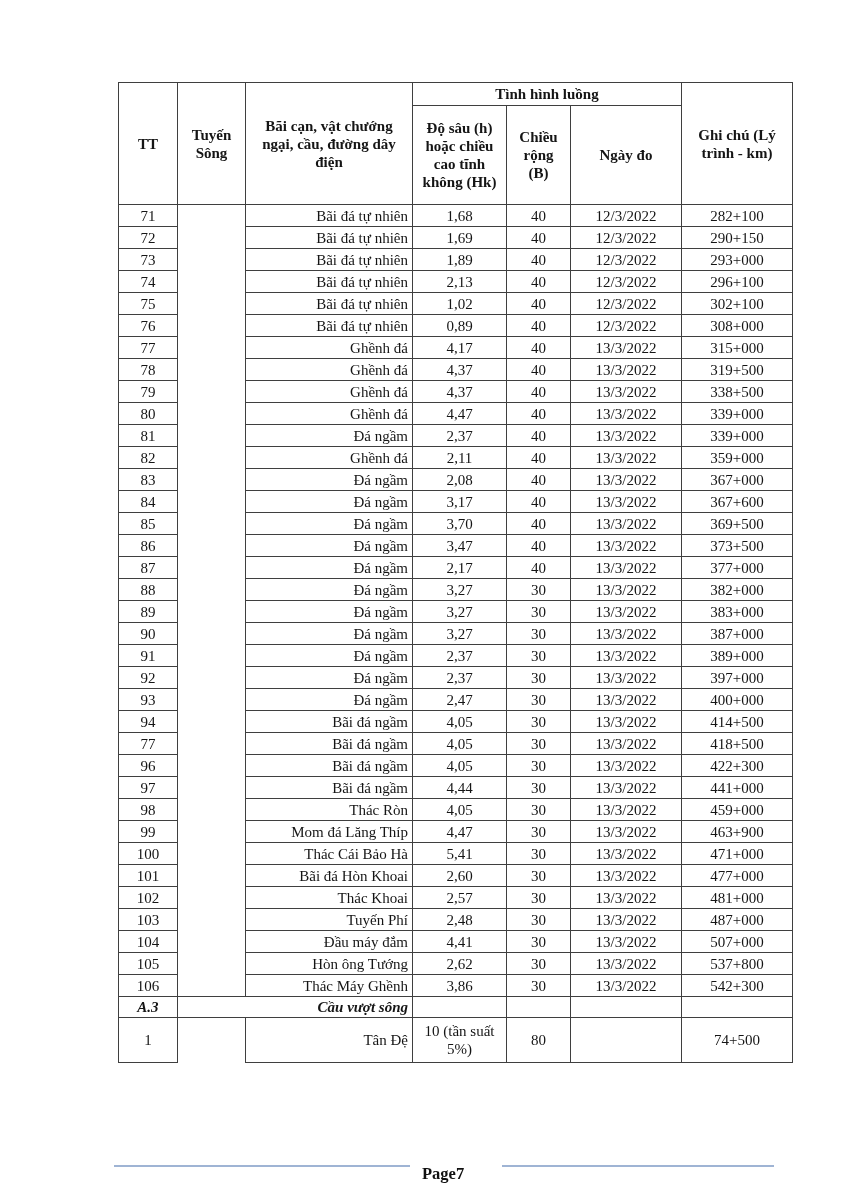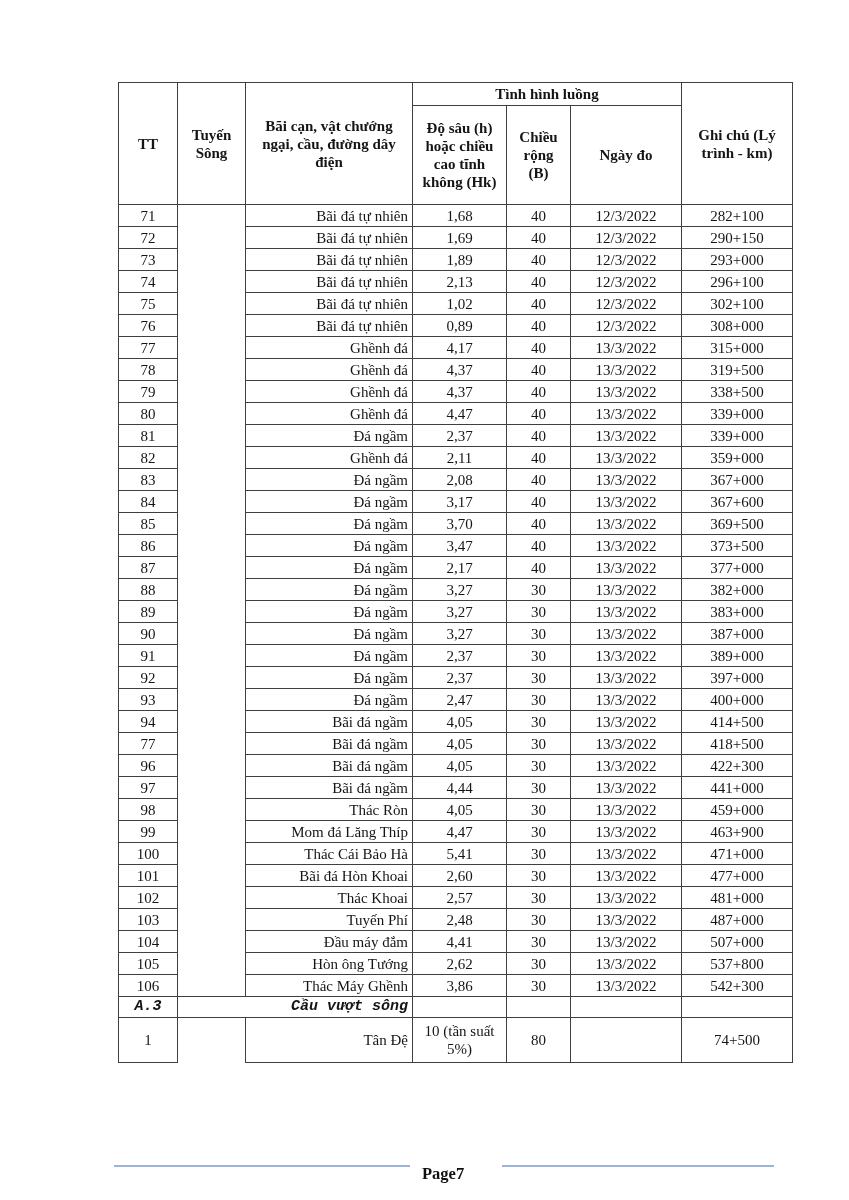--- a/index.html
+++ b/index.html
@@ -30,21 +30,21 @@
   thead th {
     font-weight: bold;
     text-align: center;
     padding: 2px 6px;
   }
   tr.head-top th.span-head { height: 19px; border-radius: 9px; }
   tr.head-sub th { height: 99px; }
   tbody td { height: 22px; }
   td.c { text-align: center; }
   td.l { text-align: right; padding-left: 8px; }
-  tr.section-row td { height: 20px; font-family: Liberation Mono, monospace; }
+  tr.section-row td { height: 20px; }
   .bi { font-weight: bold; font-style: italic; }
   tr.bridge-row td { height: 45px; }
   td.no-bottom { border-bottom: none; }
 
   .footer {
     position: absolute;
     left: 114px; top: 1156px;
     width: 660px; height: 20px;
     display: flex;
     align-items: center;

